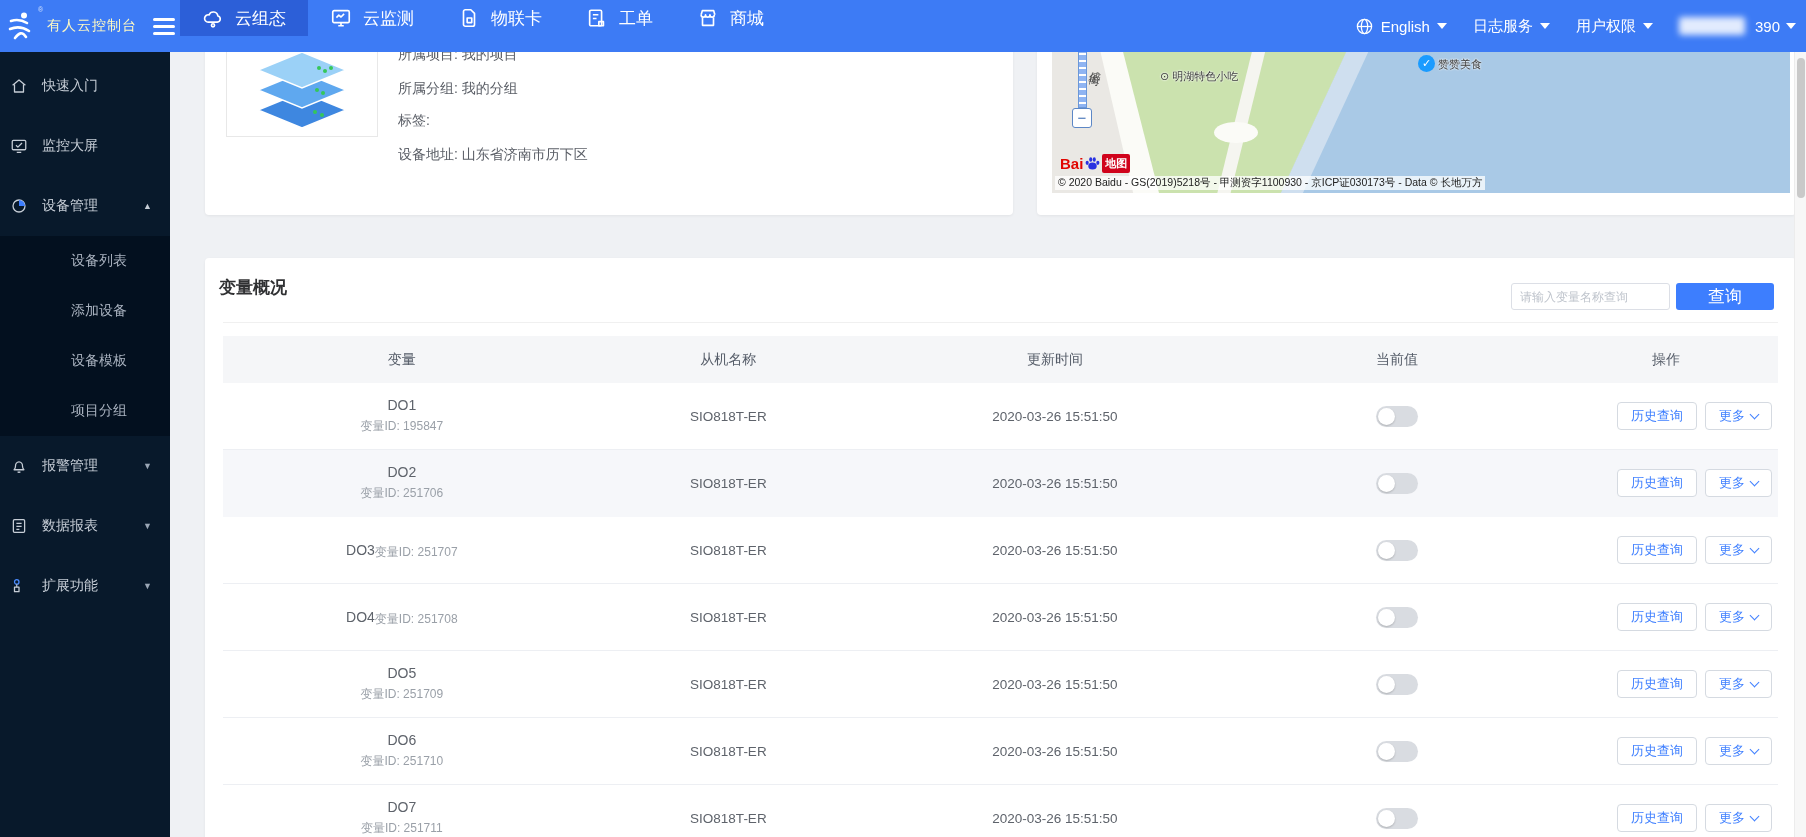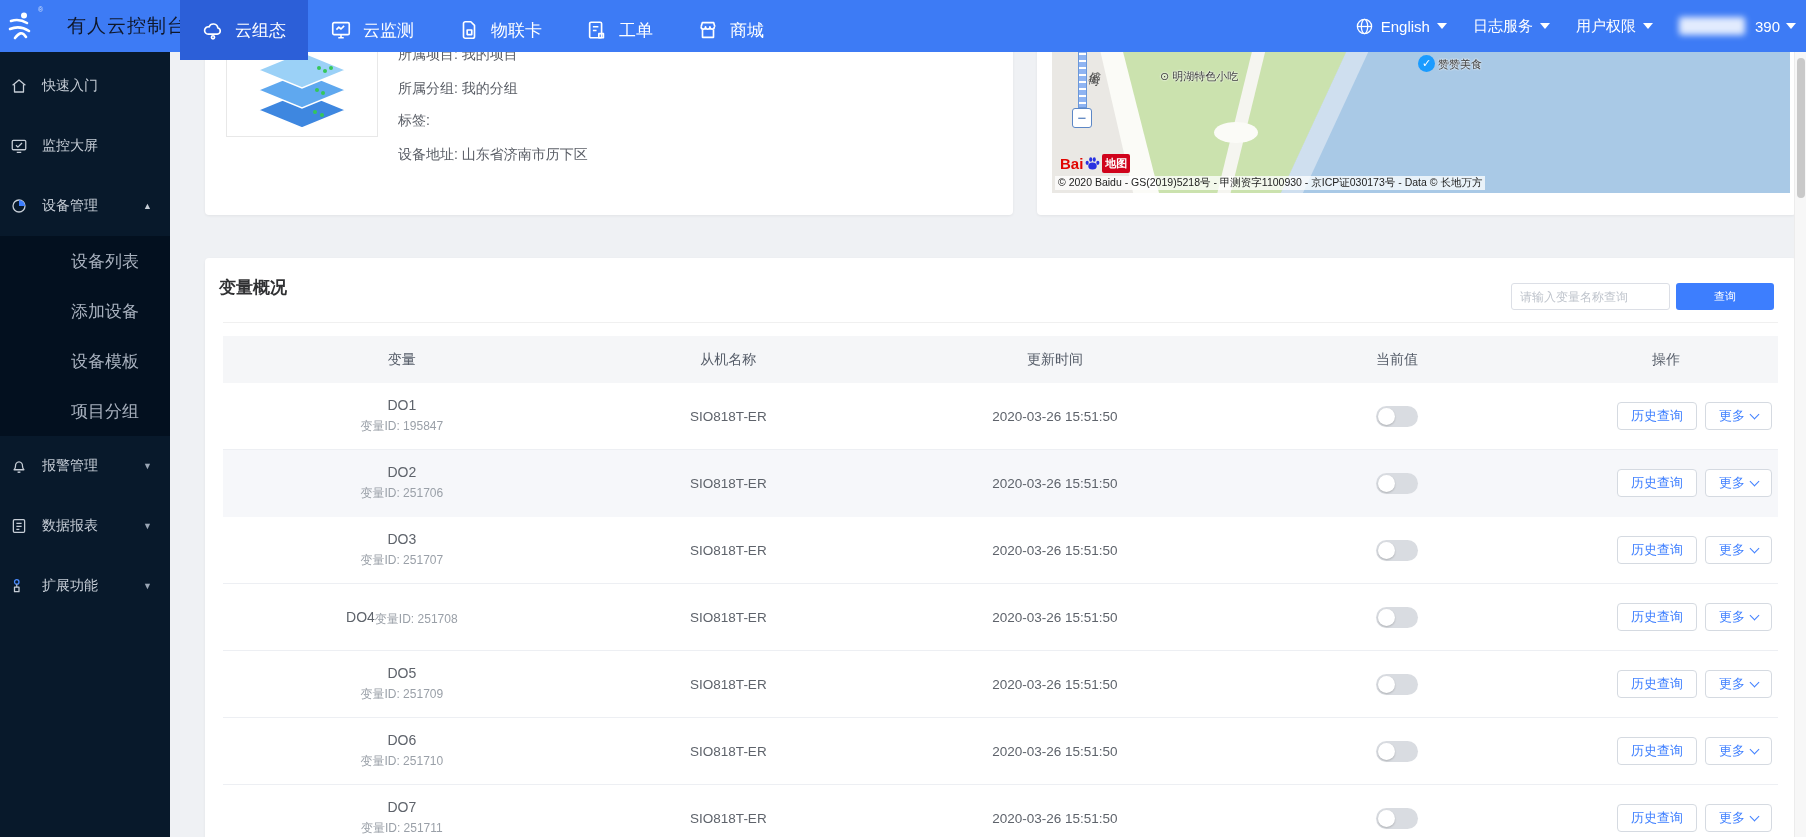--- a/index.html
+++ b/index.html
@@ -5,25 +5,25 @@
   * { margin:0; padding:0; box-sizing:border-box; }
   html,body { width:1806px; height:837px; overflow:hidden; background:#EFF1F4;
               font-family:"Liberation Sans","DejaVu Sans",sans-serif; }
 
   
   .navbar { position:absolute; left:0; top:0; width:1806px; height:52px;
             background:#3D7BF5; z-index:40; }
   .brand { position:absolute; left:8px; top:0; height:52px; display:flex; align-items:center; }
   .brand-logo { width:26px; height:30px; margin-right:9px; position:relative; }
   .brand-reg { position:absolute; left:30px; top:6px; color:#cfe0ff; font-size:7px; }
-  .brand-name { color:#0f172a; font-size:19px; letter-spacing:1px; margin-left:24px; }
+  .brand-name { color:#fef9c3; font-size:14px; letter-spacing:1px; margin-left:4px; }
   .hamburger { margin-left:16px; width:22px; cursor:pointer; }
   .hamburger span { display:block; height:3px; background:#fff; border-radius:2px; margin:4px 0; }
   .nav-tabs { position:absolute; left:180px; top:0; height:52px; display:flex; }
-  .nav-tab { height:60px; display:flex; align-items:center; gap:11px; padding:0 22px;
+  .nav-tab { height:36px; display:flex; align-items:center; gap:11px; padding:0 22px;
              color:#fff; font-size:17px; cursor:pointer; }
   .nav-tab.active { background:#2C5FD8; }
   .nav-tab svg { width:22px; height:22px; }
   .nav-right { position:absolute; right:10px; top:0; height:52px; display:flex;
                align-items:center; gap:26px; color:#fff; font-size:15px; }
   .nav-right .nav-drop { display:flex; align-items:center; gap:7px; cursor:pointer; }
   .caret { width:0; height:0; border-left:5px solid transparent; border-right:5px solid transparent;
            border-top:6px solid #fff; display:inline-block; }
   .globe svg { width:19px; height:19px; display:block; }
   .blur-box { width:66px; height:18px; background:rgba(255,255,255,.85); border-radius:3px;
@@ -34,21 +34,21 @@
   .sidebar { position:absolute; left:0; top:52px; width:170px; height:785px;
              background:#08192B; z-index:30; padding-top:4px; }
   .side-item { height:60px; display:flex; align-items:center; padding-left:10px;
                color:#C6CDD6; font-size:14px; cursor:pointer; }
   .side-item svg { width:18px; height:18px; flex:0 0 18px; }
   .side-item .lbl { margin-left:14px; }
   .side-arrow { margin-left:auto; margin-right:18px; font-size:9px; color:#9AA6B5; }
   .side-arrow.up { color:#C6CDD6; }
   .side-sub { background:#03101F; }
   .side-sub-item { height:50px; display:flex; align-items:center; padding-left:71px;
-                   color:#A9B2BF; font-size:17px; cursor:pointer; }
+                   color:#A9B2BF; font-size:14px; cursor:pointer; }
 
   
   .main { position:absolute; left:170px; top:52px; width:1636px; height:785px;
           overflow:hidden; background:#EFF1F4; }
   .card { position:absolute; background:#fff; border-radius:4px;
           box-shadow:0 1px 3px rgba(0,0,0,.06); }
 
   
   .device-card { left:35px; top:-82px; width:808px; height:245px; }
   .device-img-box { position:absolute; left:21px; top:70px; width:152px; height:97px;
@@ -93,21 +93,21 @@
   
   .vars-card { left:35px; top:206px; width:1591px; height:600px; }
   .vars-head { position:absolute; left:18px; right:18px; top:0; height:65px;
                border-bottom:1px solid #F0F0F0; }
   .vars-title { position:absolute; left:-4px; top:18px; font-size:17px; font-weight:bold; color:#303133; }
   .vars-search { position:absolute; right:108px; top:25px; width:159px; height:27px;
                  border:1px solid #DCDFE6; border-radius:3px; padding:0 8px; font-size:12px;
                  color:#606266; outline:none; }
   .vars-search::placeholder { color:#BFC4CC; }
   .vars-query-btn { position:absolute; right:4px; top:25px; width:98px; height:27px;
-                    background:#3D7EFE; color:#fff; font-size:11px; border:none;
+                    background:#3D7EFE; color:#fff; font-size:17px; border:none;
                     border-radius:3px; cursor:pointer; }
   .table { position:absolute; left:18px; right:18px; top:78px; }
   .t-row { display:flex; align-items:center; }
   .t-header { height:47px; background:#F5F6F8; color:#555C68; font-size:14px; }
   .t-body-row { height:67px; border-bottom:1px solid #EDEFF3; background:#fff; }
   .t-body-row.hl { background:#F6F7FA; border-bottom-color:#F6F7FA; }
   .c1{width:23%;} .c2{width:19%;} .c3{width:23%;} .c4{width:21%;} .c5{width:14%;}
   .cell { display:flex; align-items:center; justify-content:center; }
   .c5.cell { justify-content:flex-end; padding-right:6px; gap:8px; }
   .var-name { font-size:14px; color:#5E636B; text-align:right; }
@@ -414,21 +414,21 @@
             </div>
             <div class="cell c5">
               <button class="op-btn">历史查询</button>
               <button class="op-btn">
                 <span>更多</span>
                 <span class="chev"></span>
               </button>
             </div>
           </div>
           <div class="t-row t-body-row">
-            <div class="cell c1" style="flex-direction: column;">
+            <div class="cell c1" style="">
               <div class="var-name">DO3</div>
               <div class="var-id">变量ID: 251707</div>
             </div>
             <div class="cell c2">
               <span class="cell-text">SIO818T-ER</span>
             </div>
             <div class="cell c3">
               <span class="cell-text">2020-03-26 15:51:50</span>
             </div>
             <div class="cell c4">

